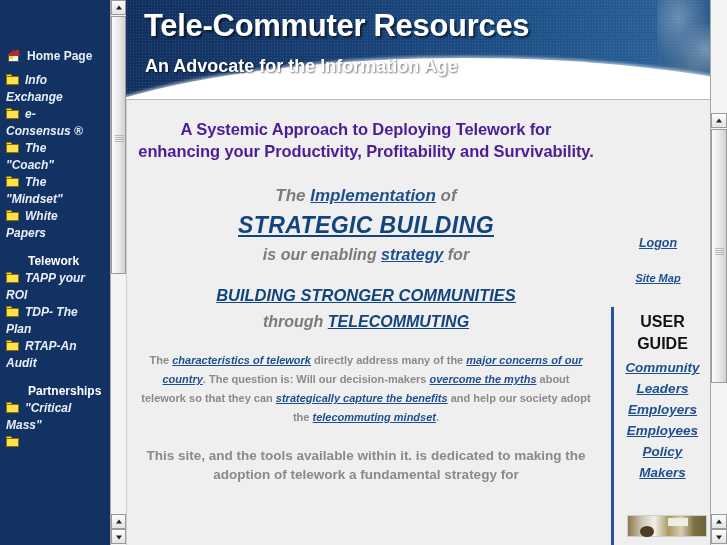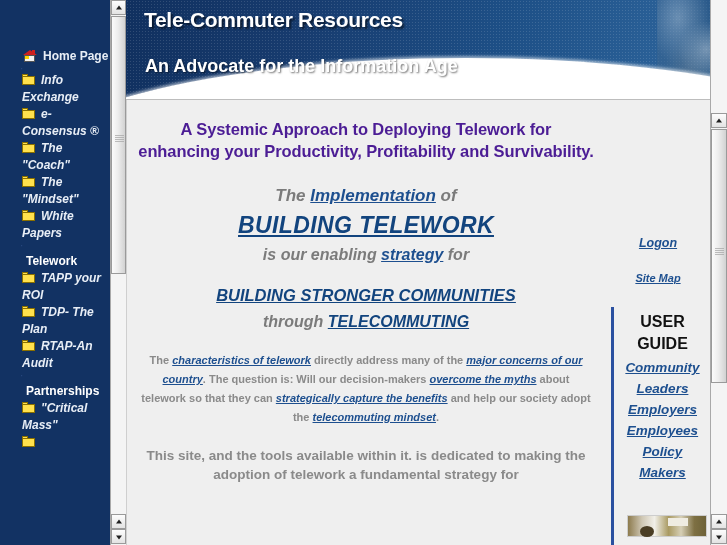--- a/index.html
+++ b/index.html
@@ -8,28 +8,28 @@
     background:#ffffff;
     font-family:"Liberation Sans", sans-serif;
   }
   #root{position:relative;width:727px;height:545px;overflow:hidden;background:#ffffff;}
 
   
   #leftnav{
     position:absolute;left:0;top:0;width:110px;height:545px;
     background:#123263;overflow:hidden;
   }
-  #leftnav-inner{position:absolute;left:16px;top:0;width:98px;padding-top:48px;box-sizing:border-box;}
+  #leftnav-inner{position:absolute;left:0;top:0;width:98px;padding-top:48px;box-sizing:border-box;}
   .nav-row{
     color:#e8eef6;font-size:12px;font-style:italic;font-weight:bold;
     line-height:17px;padding:0 2px 0 6px;letter-spacing:0px;
     text-shadow:0 0 0 transparent;
   }
   .nav-row.group{
-    font-style:normal;font-weight:bold;color:#ffffff;padding-left:10px;margin-top:4px;
+    font-style:normal;font-weight:bold;color:#ffffff;padding-left:28px;margin-top:4px;
   }
   .nav-row.home{font-style:normal;}
   .nav-dot{
     color:#2a4a80;font-size:10px;line-height:7px;padding-left:4px;height:7px;
   }
   .ficon{
     display:inline-block;width:13px;height:11px;vertical-align:-1px;margin-right:6px;
     position:relative;
   }
   .ficon .tab{position:absolute;left:0;top:0;width:6px;height:3px;background:#ffe14d;border:1px solid #8a7000;border-bottom:none;box-sizing:border-box;}
@@ -80,21 +80,21 @@
   #header .swoosh{
     position:absolute;left:-120px;bottom:-78px;width:920px;height:120px;
     background:#ffffff;border-radius:50% 50% 0 0 / 100% 100% 0 0;
     box-shadow:0 -2px 3px rgba(255,255,255,.55);
   }
   #header .swoosh2{
     position:absolute;left:-140px;bottom:-86px;width:960px;height:120px;
     background:#d9d9d9;border-radius:50% 50% 0 0 / 100% 100% 0 0;opacity:.9;
   }
   #site-title{
-    position:absolute;left:18px;top:8px;color:#ffffff;font-size:21px;font-weight:bold;
+    position:absolute;left:18px;top:8px;color:#ffffff;font-size:31px;font-weight:bold;
     letter-spacing:-0.3px;text-shadow:2px 2px 2px rgba(0,0,0,.55);
   }
   #site-tagline{
     position:absolute;left:19px;top:40px;color:#ffffff;font-size:18px;font-weight:bold;
     text-shadow:1px 1px 2px rgba(0,0,0,.55);
     margin-top:16px;
   }
   #header-sep{position:absolute;left:126px;top:99px;width:601px;height:1px;background:#bdbdbd;}
 
   
@@ -243,21 +243,21 @@
   <main id="page">
 
     <div id="content">
       <h1 class="headline">
         <span>A Systemic Approach to Deploying Telework for</span><br>
         <span>enhancing your Productivity, Profitability and Survivability.</span>
       </h1>
 
       <div class="tagblock">
         <div class="l1"><span>The </span><a href="#" class="lnk">Implementation</a><span> of</span></div>
-        <div class="l2"><a href="#" class="lnk big">BUILDING TELEWORK</a></div>
+        <div class="l2"><a href="#" class="lnk big">STRATEGIC BUILDING</a></div>
         <div class="l3"><span>is our enabling </span><a href="#" class="lnk">strategy</a><span> for</span></div>
         <div class="l4" style="margin-top:14px;"><a href="#" class="lnk big">BUILDING STRONGER COMMUNITIES</a></div>
         <div class="l5"><span>through </span><a href="#" class="lnk big">TELECOMMUTING</a></div>
       </div>
 
       <p class="body"><span>The </span><a href="#">characteristics of telework</a><span> directly address many of the </span><a href="#">major concerns of our country</a><span>. The question is: Will our decision-makers </span><a href="#">overcome the myths</a><span> about telework so that they can </span><a href="#">strategically capture the benefits</a><span> and help our society adopt the </span><a href="#">telecommuting mindset</a><span>.</span></p>
 
       <p class="body2">This site, and the tools available within it. is dedicated to making the adoption of telework a fundamental strategy for</p>
     </div>
 

